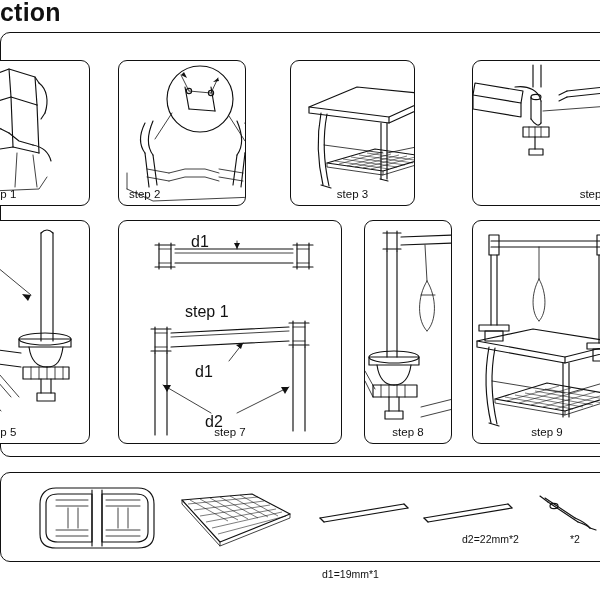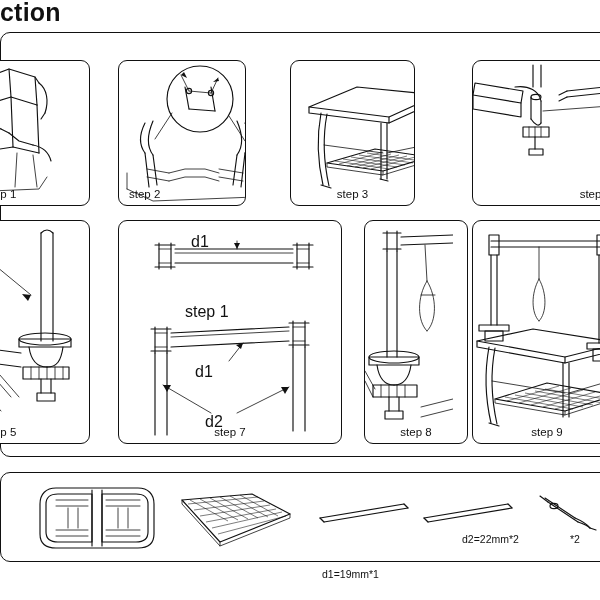--- a/index.html
+++ b/index.html
@@ -314,21 +314,21 @@
       <path class="ln-thin" d="M118 192 L170 166"></path>
       <path class="arrow" d="M170 166 l-8 0 l4 7 z"></path>
     </svg>
     <div class="lbl" style="left:72px; top:12px;">d1</div>
     <div class="lbl" style="left:66px; top:82px;">step 1</div>
     <div class="lbl" style="left:76px; top:142px;">d1</div>
     <div class="lbl" style="left:86px; top:192px;">d2</div>
     <div class="caption cap-center">step 7</div>
   </div>
 
-  <div class="cell" style="left:400px; top:228px; width:104px; height:224px;">
+  <div class="cell" style="left:400px; top:228px; width:88px; height:224px;">
     <svg width="88" height="224" viewBox="0 0 88 224">
 
       <path class="ln" d="M22 10 L22 30"></path>
       <path class="ln" d="M32 10 L32 30"></path>
       <path class="ln" d="M18 12 L36 12"></path>
       <path class="ln" d="M18 28 L36 28"></path>
 
       <path class="ln" d="M36 16 L88 14"></path>
       <path class="ln" d="M36 24 L88 22"></path>
 

